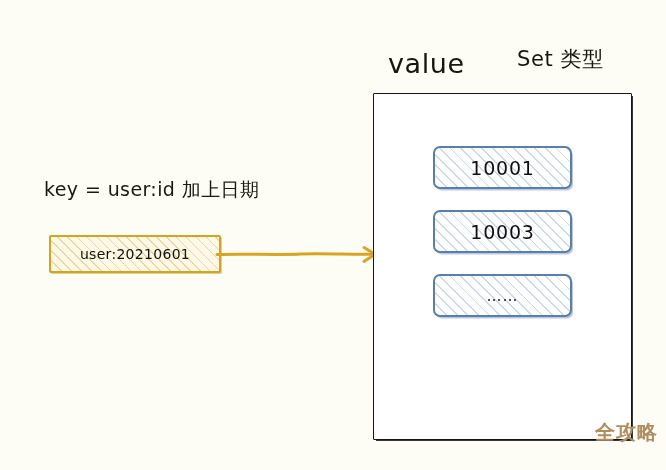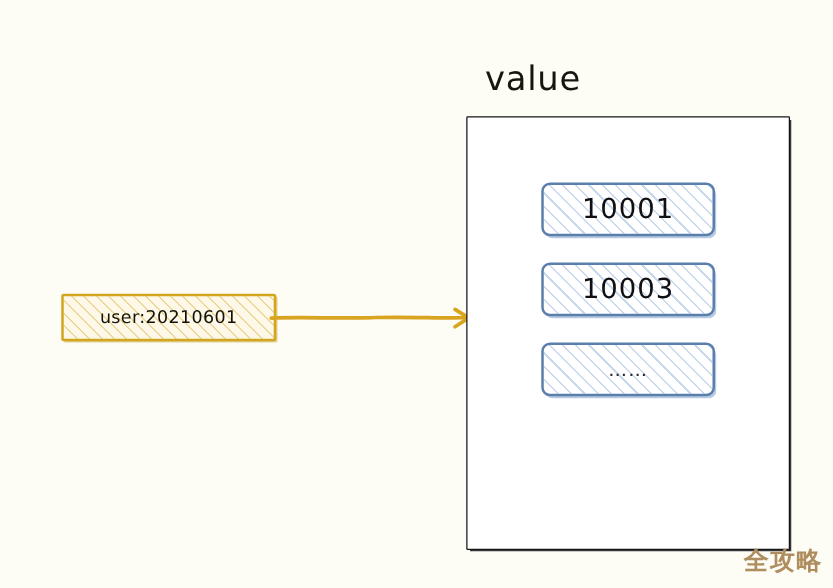--- a/index.html
+++ b/index.html
@@ -134,50 +134,52 @@
     border: 2px solid #5b7fad;
     border-radius: 7px;
     box-shadow: 2px 2.5px 0 -1px rgba(126,159,201,0.55);
   }
   .value-box .vb-label {
     position: absolute;
     inset: 0;
     display: flex;
     align-items: center;
     justify-content: center;
-    font-size: 22px;
+    font-size: 19px;
     color: #101014;
     letter-spacing: 0.8px;
     white-space: nowrap;
   }
   .value-box.is-ellipsis .vb-label {
     font-size: 15px;
     letter-spacing: 1px;
     color: #25252a;
   }
 
   
   #watermark {
     position: absolute;
     right: 8px;
-    bottom: 8px;
+    bottom: 24px;
     font-size: 20px;
     font-weight: bold;
     color: #b08d5e;
     letter-spacing: 1px;
     white-space: nowrap;
   }
 </style>
 </head>
 <body>
 
 <div class="canvas">
 
   <div class="hdr" id="hdr-value">value</div>
-
+  <div class="hdr" id="hdr-type">Set 类型</div>
+
+  <div id="key-caption">key = user:id 加上日期</div>
 
   <div id="key-box">
     <div class="kb-face"></div>
     <div class="kb-label">user:20210601</div>
   </div>
 
   <svg id="arrow-key-to-value" viewBox="0 0 166 32">
     <path d="M2,16.5 C30,15.4 58,17.2 86,16.0 C112,15.2 138,16.8 156,16.2" fill="none" stroke="#d9a520" stroke-width="3" stroke-linecap="round" stroke-linejoin="round"></path>
     <path d="M45,16.0 C58,15.0 70,17.4 84,16.4" fill="none" stroke="#d9a520" stroke-width="1.6" stroke-linecap="round" opacity="0.85"></path>
     <path d="M149,9.5 L160,16.3 L149,23.4" fill="none" stroke="#d9a520" stroke-width="3" stroke-linecap="round" stroke-linejoin="round"></path>

